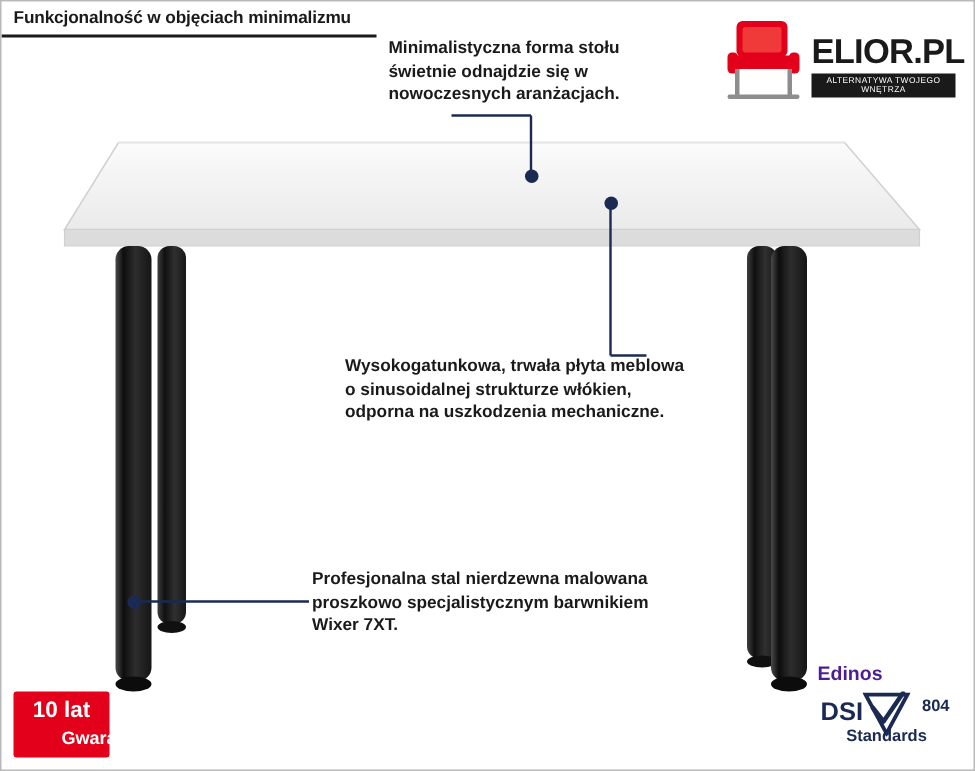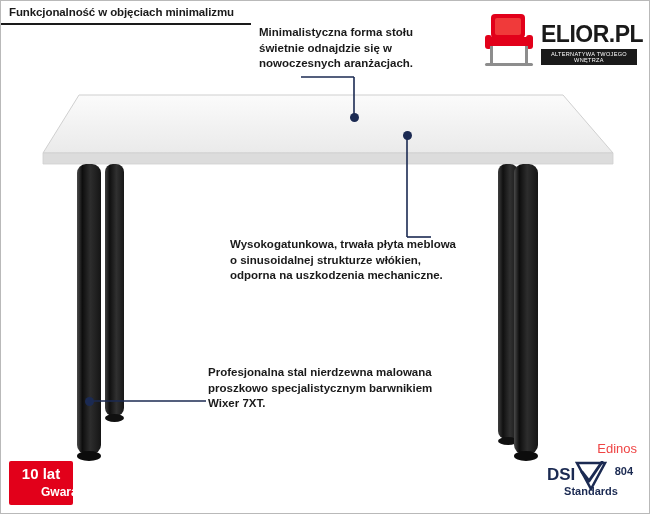--- a/index.html
+++ b/index.html
@@ -89,21 +89,21 @@
   
   .callout {
     position: absolute;
     font-size: 11.5px;
     font-weight: bold;
     color: #1a1a1a;
     line-height: 1.35;
   }
   #callout-1 { left: 258px; top: 24px; width: 200px; }
   #callout-2 { left: 229px; top: 236px; width: 235px; }
-  #callout-3 { left: 207px; top: 364px; width: 235px; }
+  #callout-3 { left: 207px; top: 378px; width: 235px; }
 
   .dot {
     position: absolute;
     width: 9px;
     height: 9px;
     border-radius: 50%;
     background: #1b2a52;
   }
   #dot-1 { left: 349px; top: 112px; }
   #dot-2 { left: 402px; top: 130px; }
@@ -144,24 +144,24 @@
     right: 12px;
     bottom: 8px;
     width: 92px;
     height: 64px;
     color: #1b2a52;
   }
   #stamp-brand {
     position: absolute;
     left: 0; right: 0;
     top: 0;
-    text-align: right;
+    text-align: left;
     font-size: 13px;
-    font-weight: normal;
-    color: #ef4444;
+    font-weight: bold;
+    color: #4c1d95;
   }
   #stamp-dsi {
     position: absolute;
     left: 2px;
     top: 24px;
     font-size: 17px;
     font-weight: bold;
     color: #1b2a52;
   }
   #stamp-804 {

